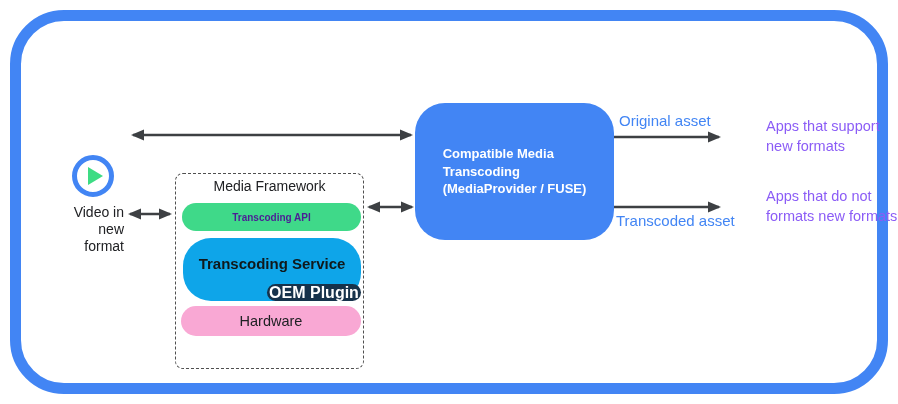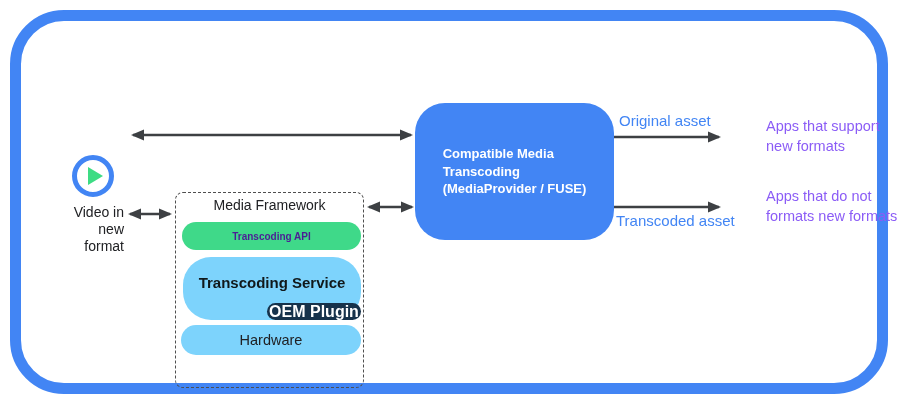--- a/index.html
+++ b/index.html
@@ -50,21 +50,21 @@
     left: 48px; top: 204px;
     width: 76px;
     font-size: 14px; line-height: 17px;
     text-align: right;
     white-space: pre-line;
     color: #202124;
   }
   
   .framework {
     position: absolute;
-    left: 175px; top: 192px;
+    left: 175px; top: 173px;
     width: 189px; height: 196px;
     border: 1.5px dashed #4f4f4f;
     border-radius: 8px;
   }
   .fw-title {
     position: absolute;
     left: 0; top: 4px; width: 100%;
     text-align: center;
     font-size: 14px;
     color: #202124;
@@ -79,40 +79,40 @@
     width: 179px; height: 28px;
     border-radius: 14px;
     background: #3fd989;
     font-weight: bold; font-size: 10px;
     color: #4c1d95;
   }
   .service {
     left: 7px; top: 64px;
     width: 178px; height: 63px;
     border-radius: 28px;
-    background: #7dd3fc;
+    background: #0ea5e9;
     font-weight: bold; font-size: 15px;
     color: #10181a;
     padding-bottom: 12px;
   }
   .oem {
     position: absolute;
     right: 0px; bottom: 0px;
     width: 94px; height: 17px;
     border-radius: 9px;
     background: #16324b;
     color: #ffffff;
     font-weight: bold; font-size: 16px;
     display: flex; align-items: center; justify-content: center;
   }
   .hw {
     left: 5px; top: 132px;
     width: 180px; height: 30px;
     border-radius: 15px;
-    background: #7dd3fc;
+    background: #f9a8d4;
     font-size: 14.5px;
     color: #202124;
   }
   
   .bluebox {
     position: absolute;
     left: 415px; top: 103px;
     width: 199px; height: 137px;
     border-radius: 30px;
     background: #4285f4;

